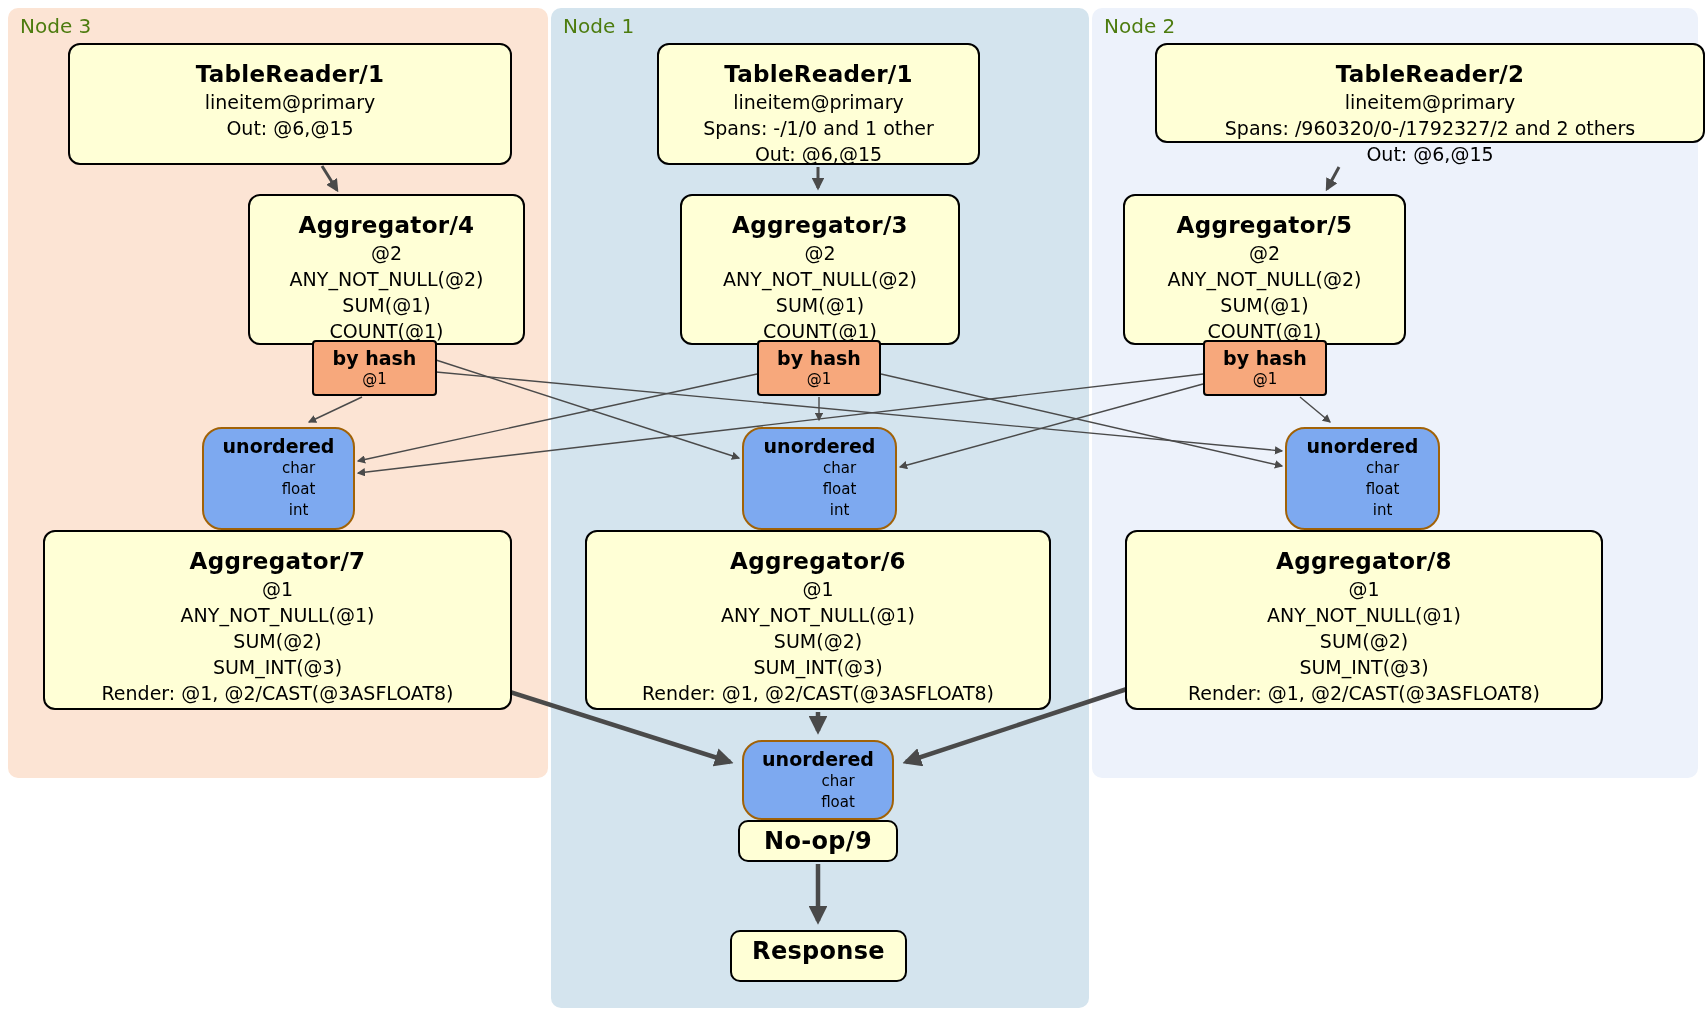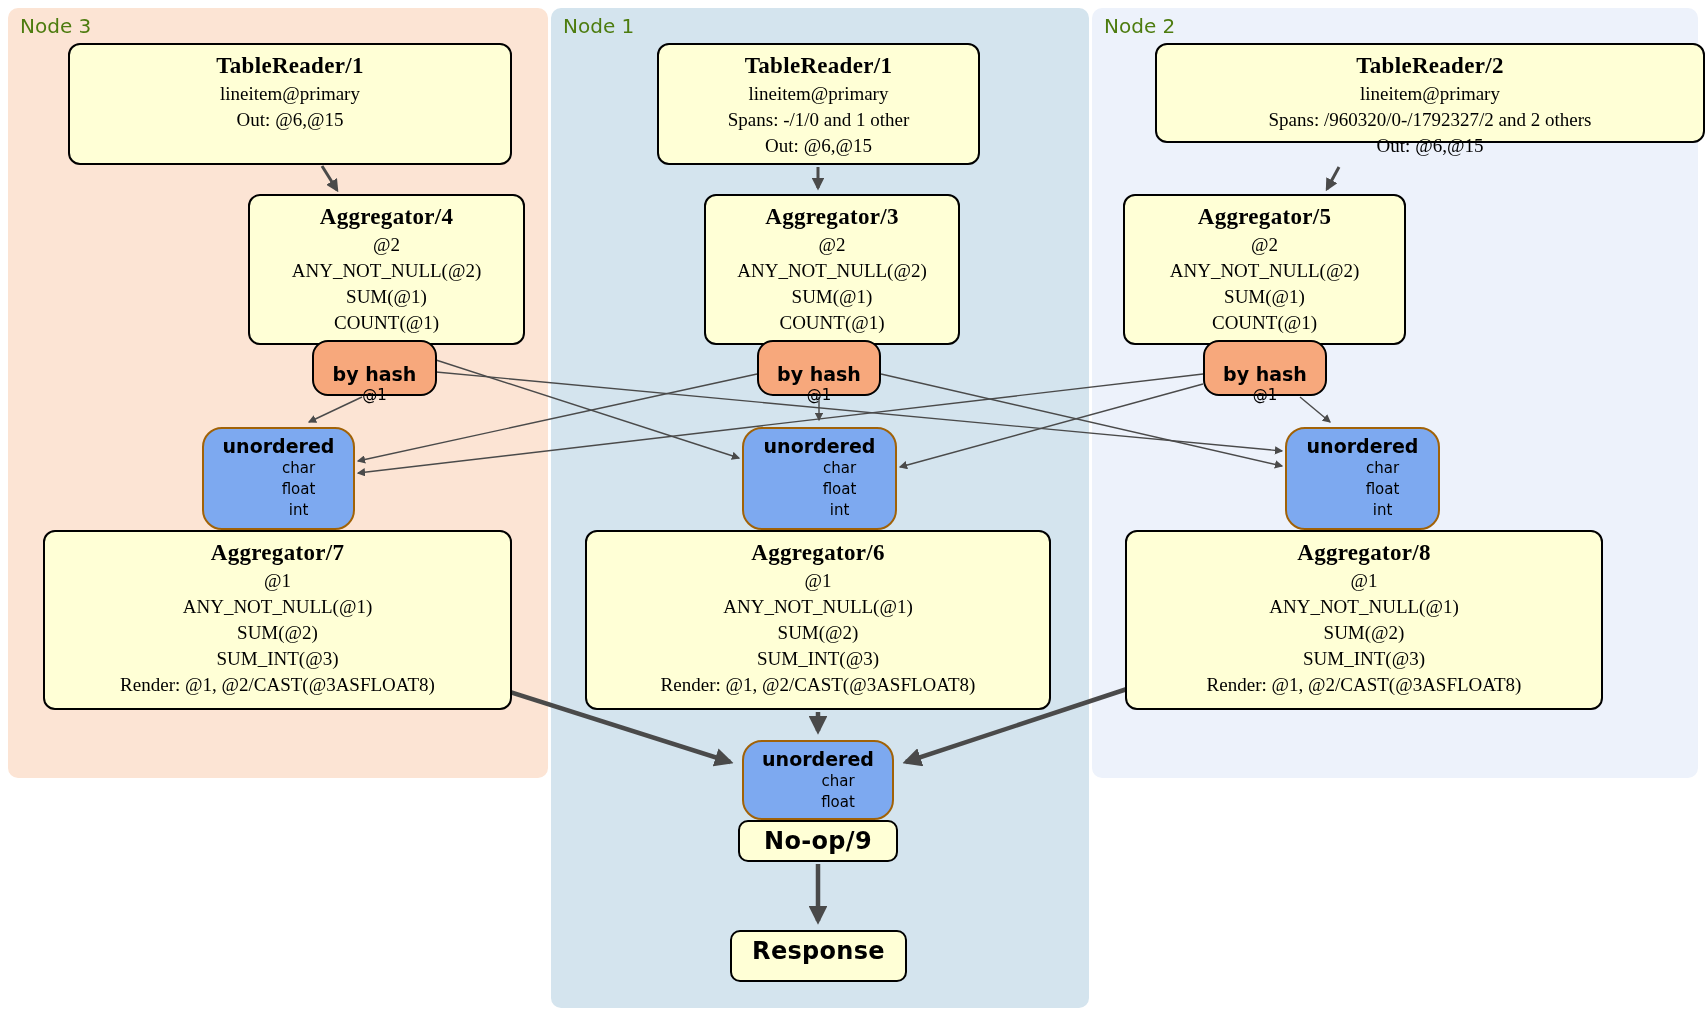--- a/index.html
+++ b/index.html
@@ -10,28 +10,28 @@
   }
   .panel{position:absolute;border-radius:10px;}
   .panel-node3{background:var(--node3_fill);}
   .panel-node1{background:var(--node1_fill);}
   .panel-node2{background:var(--node2_fill);}
   .panel-label{position:absolute;left:12px;top:6px;font-size:20px;color:#4d7c0f;}
   #edges{position:absolute;left:0;top:0;z-index:2;pointer-events:none;}
   .box{
     position:absolute;z-index:3;box-sizing:border-box;
     background:var(--processor_fill);border:2px solid #000;border-radius:12px;
-    text-align:center;padding-top:6px;font-family:Liberation Serif, serif;
+    text-align:center;padding-top:14px;
   }
   .box-title{font-weight:bold;font-size:23px;line-height:30px;letter-spacing:.3px;}
   .box-line{font-size:19px;line-height:26px;white-space:nowrap;}
   .router{
     position:absolute;z-index:4;box-sizing:border-box;
-    background:var(--router_fill);border:2px solid #000;border-radius:16px;
-    text-align:center;padding-top:20px;
+    background:var(--router_fill);border:2px solid #000;border-radius:4px;
+    text-align:center;padding-top:4px;
   }
   .router-title{font-weight:bold;font-size:19px;line-height:24px;}
   .router-sub{font-size:15px;line-height:18px;}
   .sync{
     position:absolute;z-index:4;box-sizing:border-box;
     background:var(--sync_fill);border:2px solid #a16207;border-radius:20px;
     text-align:center;padding-top:5px;
   }
   .sync-title{font-weight:bold;font-size:19px;line-height:24px;}
   .sync-col{font-size:15px;line-height:21px;padding-left:40px;}
@@ -106,21 +106,21 @@
     <div class="box-line">Out: @6,@15</div>
   </div>
 
   <div class="box" style="left:248px;top:194px;width:277px;height:151px;">
     <div class="box-title">Aggregator/4</div>
     <div class="box-line">@2</div>
     <div class="box-line">ANY_NOT_NULL(@2)</div>
     <div class="box-line">SUM(@1)</div>
     <div class="box-line">COUNT(@1)</div>
   </div>
-  <div class="box" style="left:680px;top:194px;width:256px;height:151px;margin-left:24px;">
+  <div class="box" style="left:680px;top:194px;width:280px;height:151px;">
     <div class="box-title">Aggregator/3</div>
     <div class="box-line">@2</div>
     <div class="box-line">ANY_NOT_NULL(@2)</div>
     <div class="box-line">SUM(@1)</div>
     <div class="box-line">COUNT(@1)</div>
   </div>
   <div class="box" style="left:1123px;top:194px;width:283px;height:151px;">
     <div class="box-title">Aggregator/5</div>
     <div class="box-line">@2</div>
     <div class="box-line">ANY_NOT_NULL(@2)</div>

